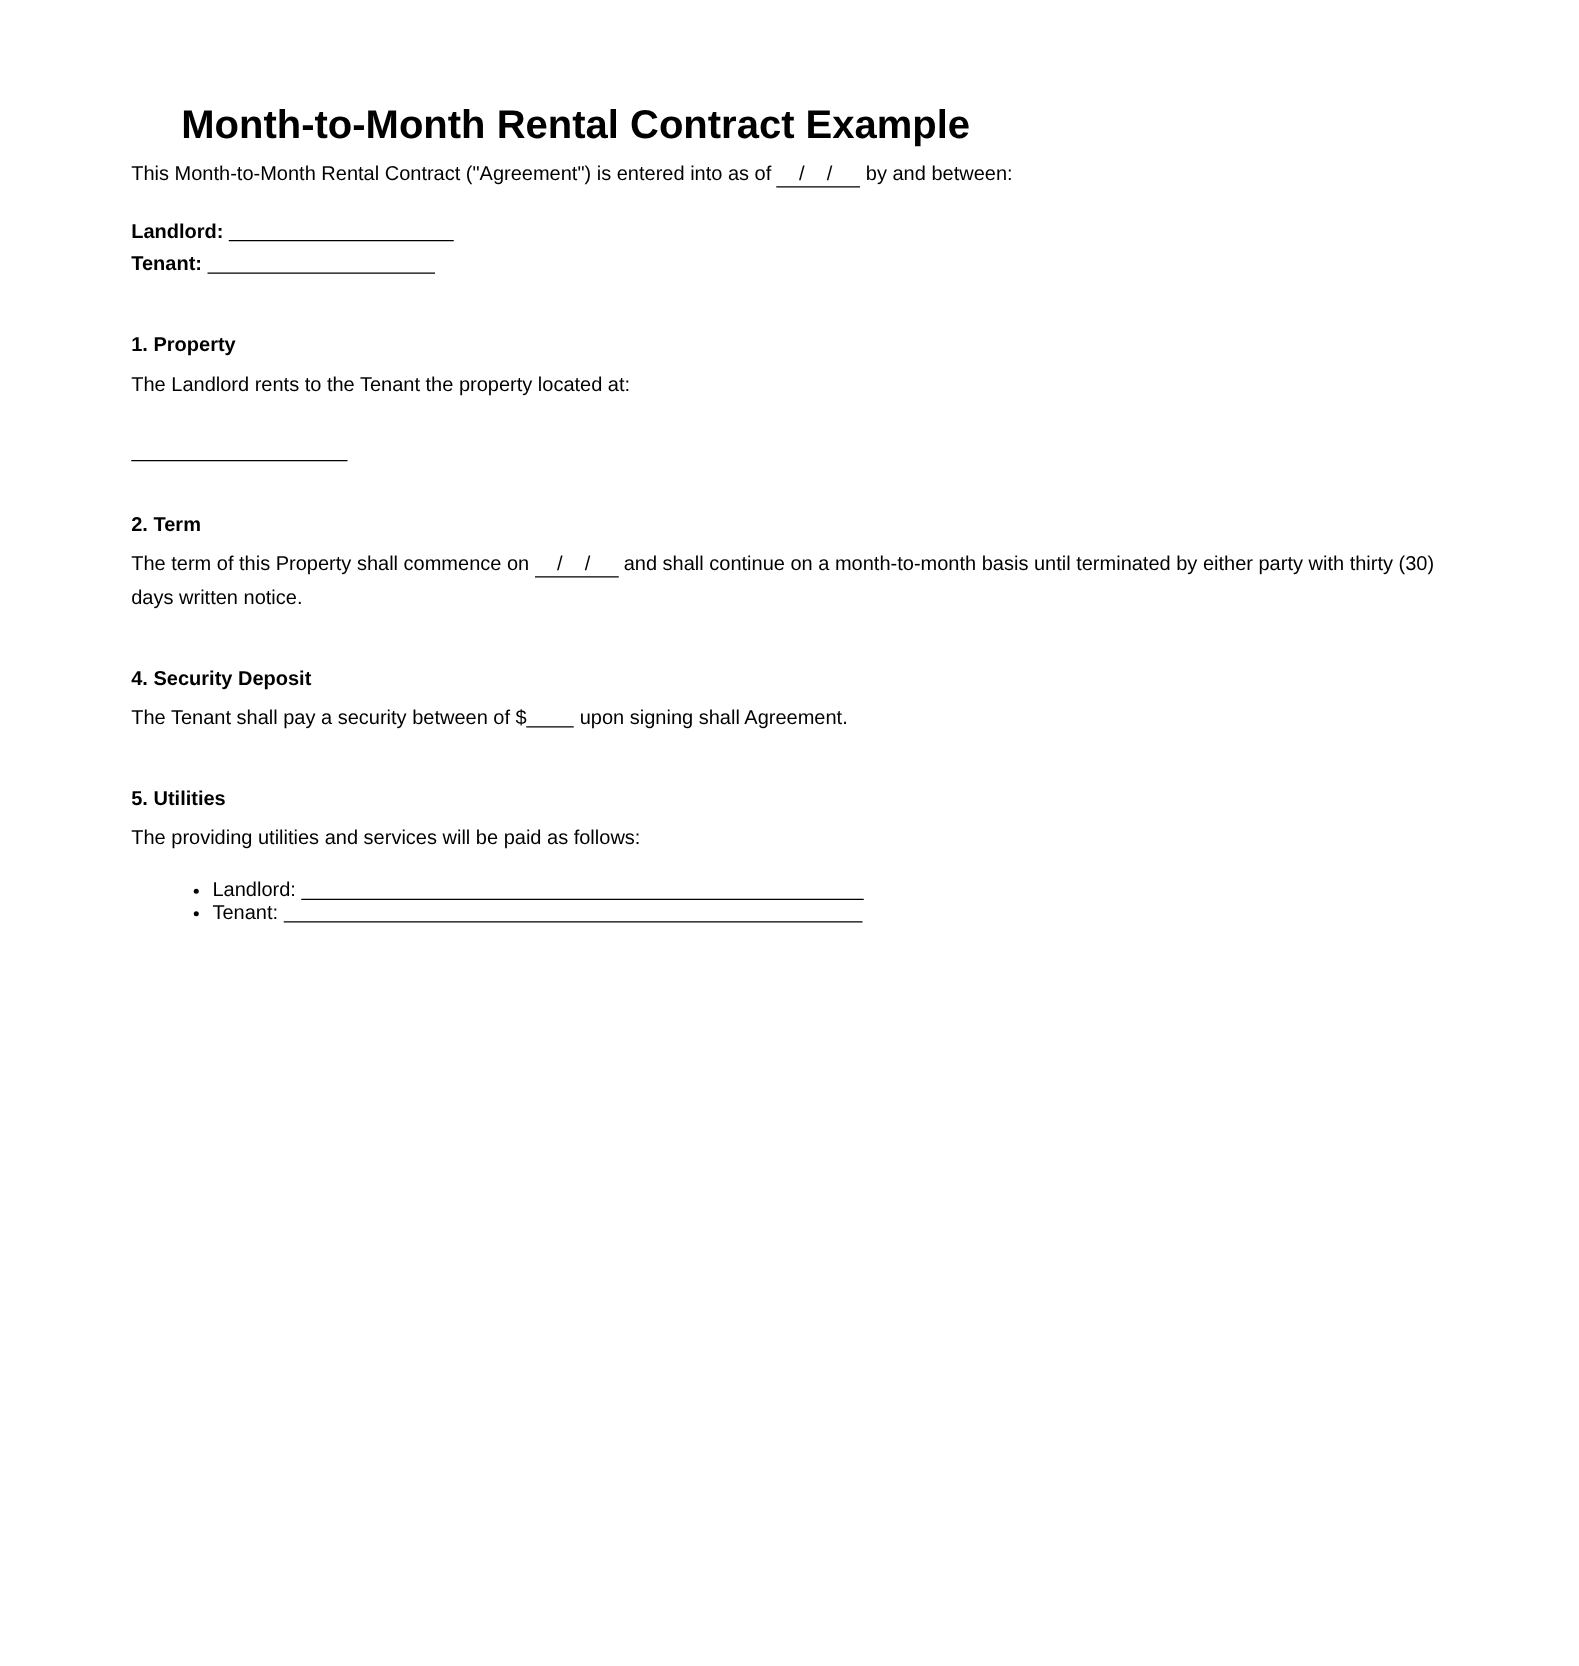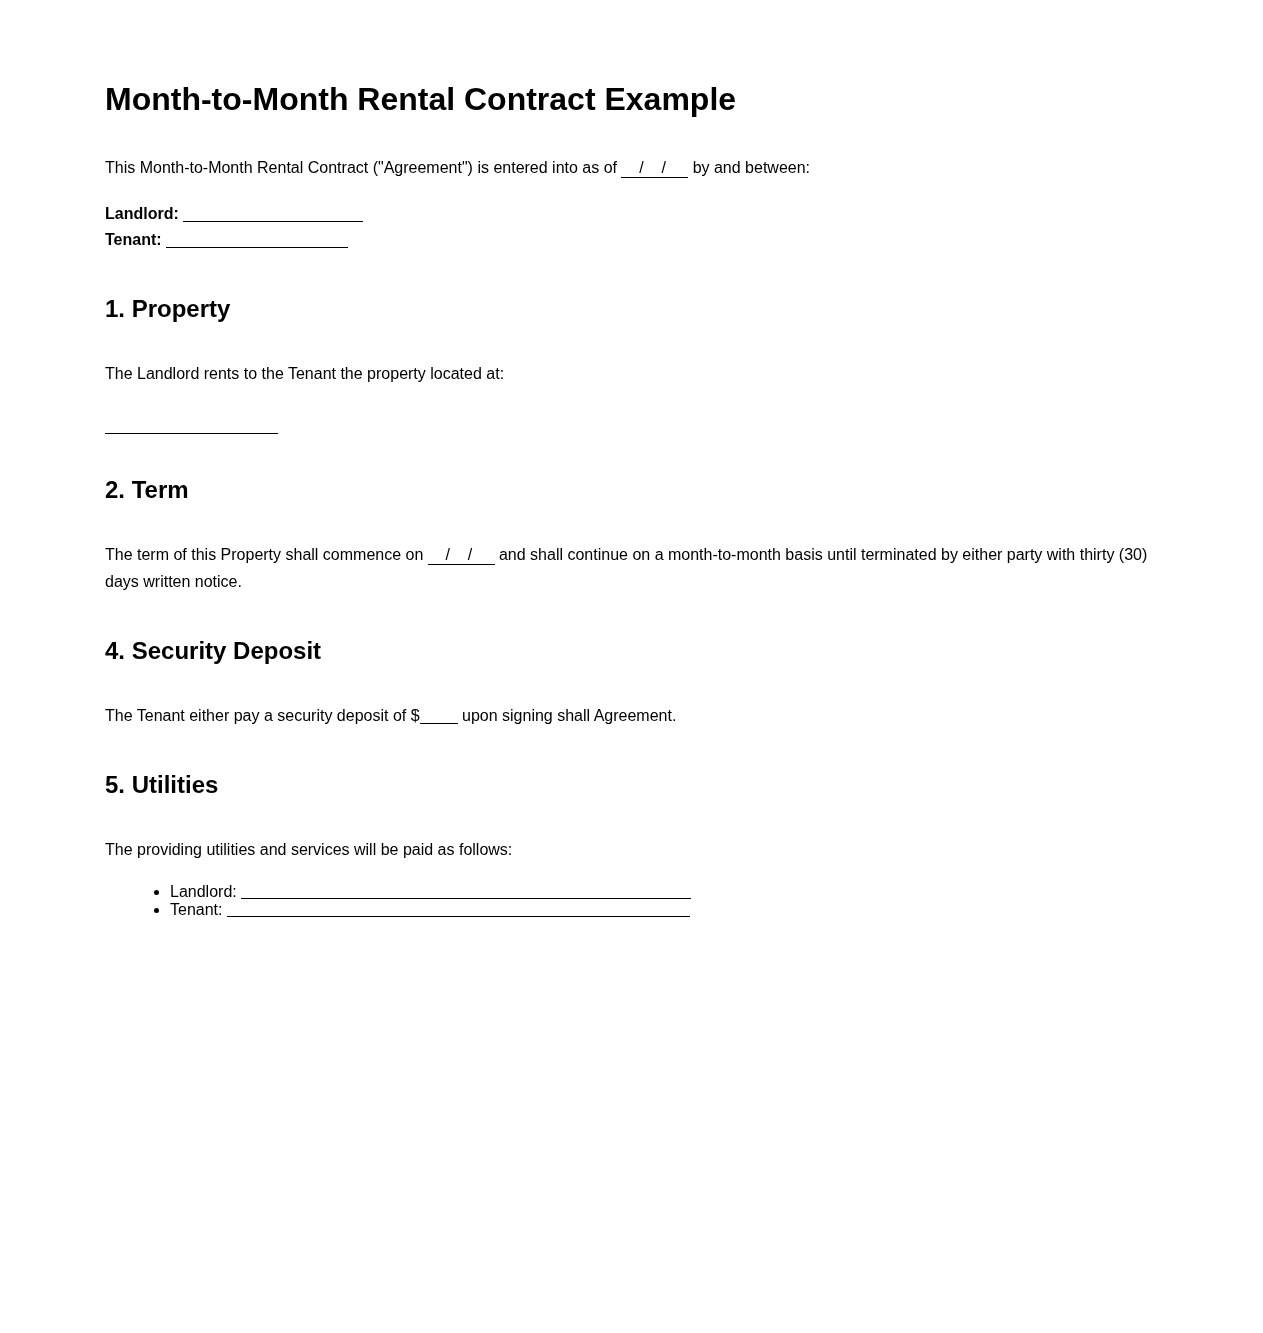--- a/index.html
+++ b/index.html
@@ -11,29 +11,30 @@
     color: #000000;
     font-size: 16px;
   }
   .page {
     padding: 80px 108px 40px 105px;
   }
   h1.doc-title {
     font-size: 32px;
     font-weight: bold;
     line-height: 1.2;
+    margin-left: 40px;
   }
   h2.sec-heading {
-    font-size: 24px;
+    font-size: 16px;
     font-weight: bold;
     margin-top: 42px;
     line-height: 1.2;
   }
   p.body-text {
-    margin-top: 36px;
+    margin-top: 8px;
     line-height: 27px;
   }
   p.party-line {
     margin-top: 0;
     line-height: 26px;
   }
   .parties { margin-top: 20px; }
   .bold { font-weight: bold; }
   
   .blank {
@@ -92,21 +93,21 @@
   </section>
 
   <section>
     <h2 class="sec-heading">2. Term</h2>
     <p class="body-text"><span>The term of this Property shall commence on</span> <span class="blank-text">    /    /     </span> <span>and shall continue on a month-to-month basis until terminated by either party with thirty (30) days written notice.</span></p>
   </section>
 
 
   <section>
     <h2 class="sec-heading">4. Security Deposit</h2>
-    <p class="body-text"><span>The Tenant either pay a security deposit of $</span><span class="blank w38"></span> <span>upon signing shall Agreement.</span></p>
+    <p class="body-text"><span>The Tenant shall pay a security between of $</span><span class="blank w38"></span> <span>upon signing shall Agreement.</span></p>
   </section>
 
   <section>
     <h2 class="sec-heading">5. Utilities</h2>
     <p class="body-text">The providing utilities and services will be paid as follows:</p>
     <ul class="util-list">
       <li><span>Landlord:</span> <span class="blank util-blank-landlord"></span></li>
       <li><span>Tenant:</span> <span class="blank util-blank-tenant"></span></li>
     </ul>
   </section>

